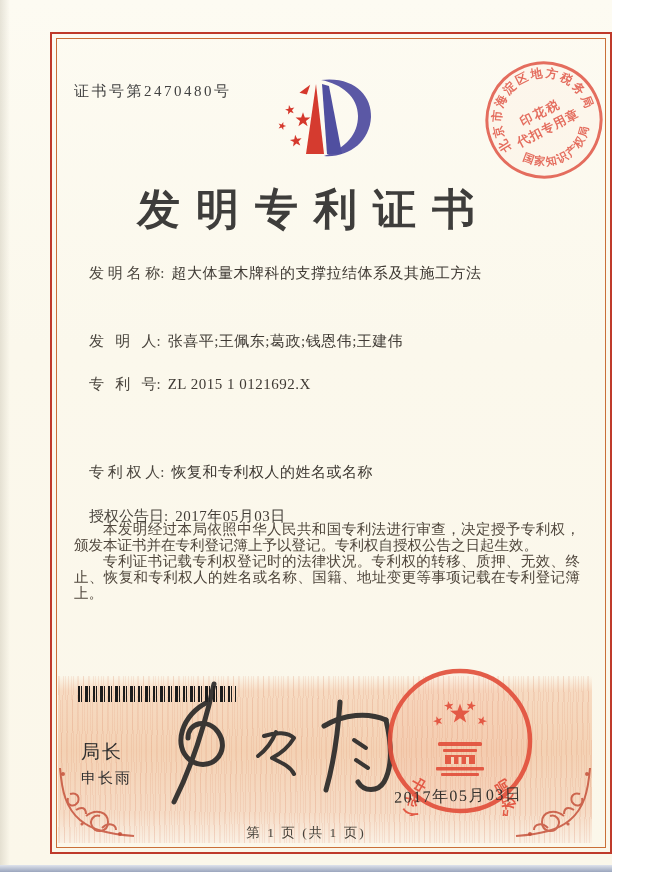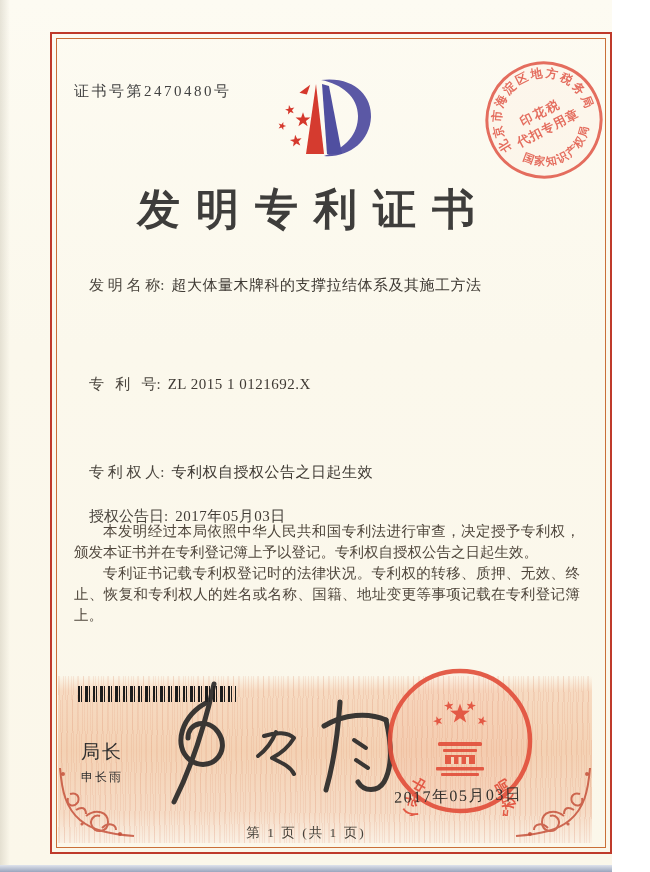--- a/index.html
+++ b/index.html
@@ -26,42 +26,42 @@
   .cert-no{position:absolute;left:74px;top:82px;font-size:15px;letter-spacing:2.5px;
     color:#414141;}
   .logo{position:absolute;left:266px;top:72px;}
   .stamp{position:absolute;left:470px;top:46px;transform:rotate(-27deg);opacity:.85;}
   .title{position:absolute;left:0;right:0;top:181px;text-align:center;
     font-size:43px;font-weight:bold;letter-spacing:16px;color:#3e3d3b;text-indent:16px;}
   
   .field{position:absolute;left:74px;font-size:15px;color:#45403a;white-space:pre;}
   .field .lab{color:#4a453e;}
   .field .val{margin-left:7px;color:#3f3a34;letter-spacing:.5px;}
-  .f1{top:259px}.f2{top:315px}.f3{top:358px}.f4{top:401px}.f5{top:446px}.f6{top:490px}
+  .f1{top:247px}.f2{top:315px}.f3{top:358px}.f4{top:401px}.f5{top:446px}.f6{top:490px}
   
   .body-text{position:absolute;left:74px;top:521px;width:506px;font-size:14.5px;
-    line-height:21px;color:#4f463c;text-align:justify;}
+    line-height:16px;color:#4f463c;text-align:justify;}
   .body-text p{margin:0;text-indent:2em;}
   
   .band{position:absolute;left:58px;top:676px;width:534px;height:167px;
     background:
       repeating-linear-gradient(91.5deg,rgba(216,130,96,.15) 0 1px,rgba(0,0,0,0) 1px 5px),
       repeating-linear-gradient(88.2deg,rgba(216,130,96,.12) 0 1px,rgba(0,0,0,0) 1px 6px),
       linear-gradient(180deg,rgba(246,214,187,0) 0%,rgba(246,214,187,.85) 9%,
         #f4d2b4 45%,#f6dcc6 82%,rgba(250,240,228,.92) 100%);}
   .ornament{position:absolute;top:766px;}
   .ornament.left{left:56px;}
   .ornament.right{left:514px;transform:scaleX(-1);}
   .barcode{position:absolute;left:78px;top:686px;width:158px;height:16px;
     background:repeating-linear-gradient(90deg,#1c1c1c 0 2px,rgba(0,0,0,0) 2px 3px,
       #1c1c1c 3px 4px,rgba(0,0,0,0) 4px 7px,#1c1c1c 7px 10px,rgba(0,0,0,0) 10px 11px,
       #1c1c1c 11px 12px,rgba(0,0,0,0) 12px 15px);}
   .director-title{position:absolute;left:81px;top:739px;font-size:19px;color:#2f2f2f;
     letter-spacing:2px;font-family:"Liberation Sans","DejaVu Sans",sans-serif;}
-  .director-name{position:absolute;left:81px;top:769px;font-size:12px;color:#2f2f2f;
+  .director-name{position:absolute;left:81px;top:769px;font-size:15px;color:#2f2f2f;
     letter-spacing:2px;font-family:"Liberation Sans","DejaVu Sans",sans-serif;text-align:center;}
   .signature{position:absolute;left:148px;top:674px;}
   .seal{position:absolute;left:385px;top:666px;opacity:.92;}
   .seal-date{position:absolute;left:394px;top:786px;font-size:16px;letter-spacing:1.5px;
     color:#35322e;transform:rotate(-1.5deg);}
   .footer{position:absolute;left:0;right:0;top:824px;text-align:center;
     font-size:13.5px;letter-spacing:2px;color:#46423a;}
   .seal-ring-text{font-size:15px;letter-spacing:2.4px;fill:#e2503c;font-weight:bold;}
   .stamp-text{fill:#e05545;font-weight:bold;}
 </style>
@@ -137,25 +137,28 @@
     </text>
     <text class="stamp-text" x="74" y="70" text-anchor="middle" font-size="12.5" letter-spacing="2">印花税</text>
     <text class="stamp-text" x="74" y="87" text-anchor="middle" font-size="12.5" letter-spacing="1">代扣专用章</text>
   </svg>
 
   <div class="title">发明专利证书</div>
 
   <div class="field f1">
     <span class="lab">发 明 名 称:</span><span class="val">超大体量木牌科的支撑拉结体系及其施工方法</span>
   </div>
+  <div class="field f2">
+    <span class="lab">发   明   人:</span><span class="val">张喜平;王佩东;葛政;钱恩伟;王建伟</span>
+  </div>
   <div class="field f3">
     <span class="lab">专   利   号:</span><span class="val">ZL 2015 1 0121692.X</span>
   </div>
   <div class="field f5">
-    <span class="lab">专 利 权 人:</span><span class="val">专利权自授权公告之日起生效</span>
+    <span class="lab">专 利 权 人:</span><span class="val">恢复和专利权人的姓名或名称</span>
   </div>
   <div class="field f6">
     <span class="lab">授权公告日:</span><span class="val">2017年05月03日</span>
   </div>
 
   <div class="body-text">
     <p>本发明经过本局依照中华人民共和国专利法进行审查，决定授予专利权，颁发本证书并在专利登记簿上予以登记。专利权自授权公告之日起生效。</p>
     <p>专利证书记载专利权登记时的法律状况。专利权的转移、质押、无效、终止、恢复和专利权人的姓名或名称、国籍、地址变更等事项记载在专利登记簿上。</p>
   </div>
 

